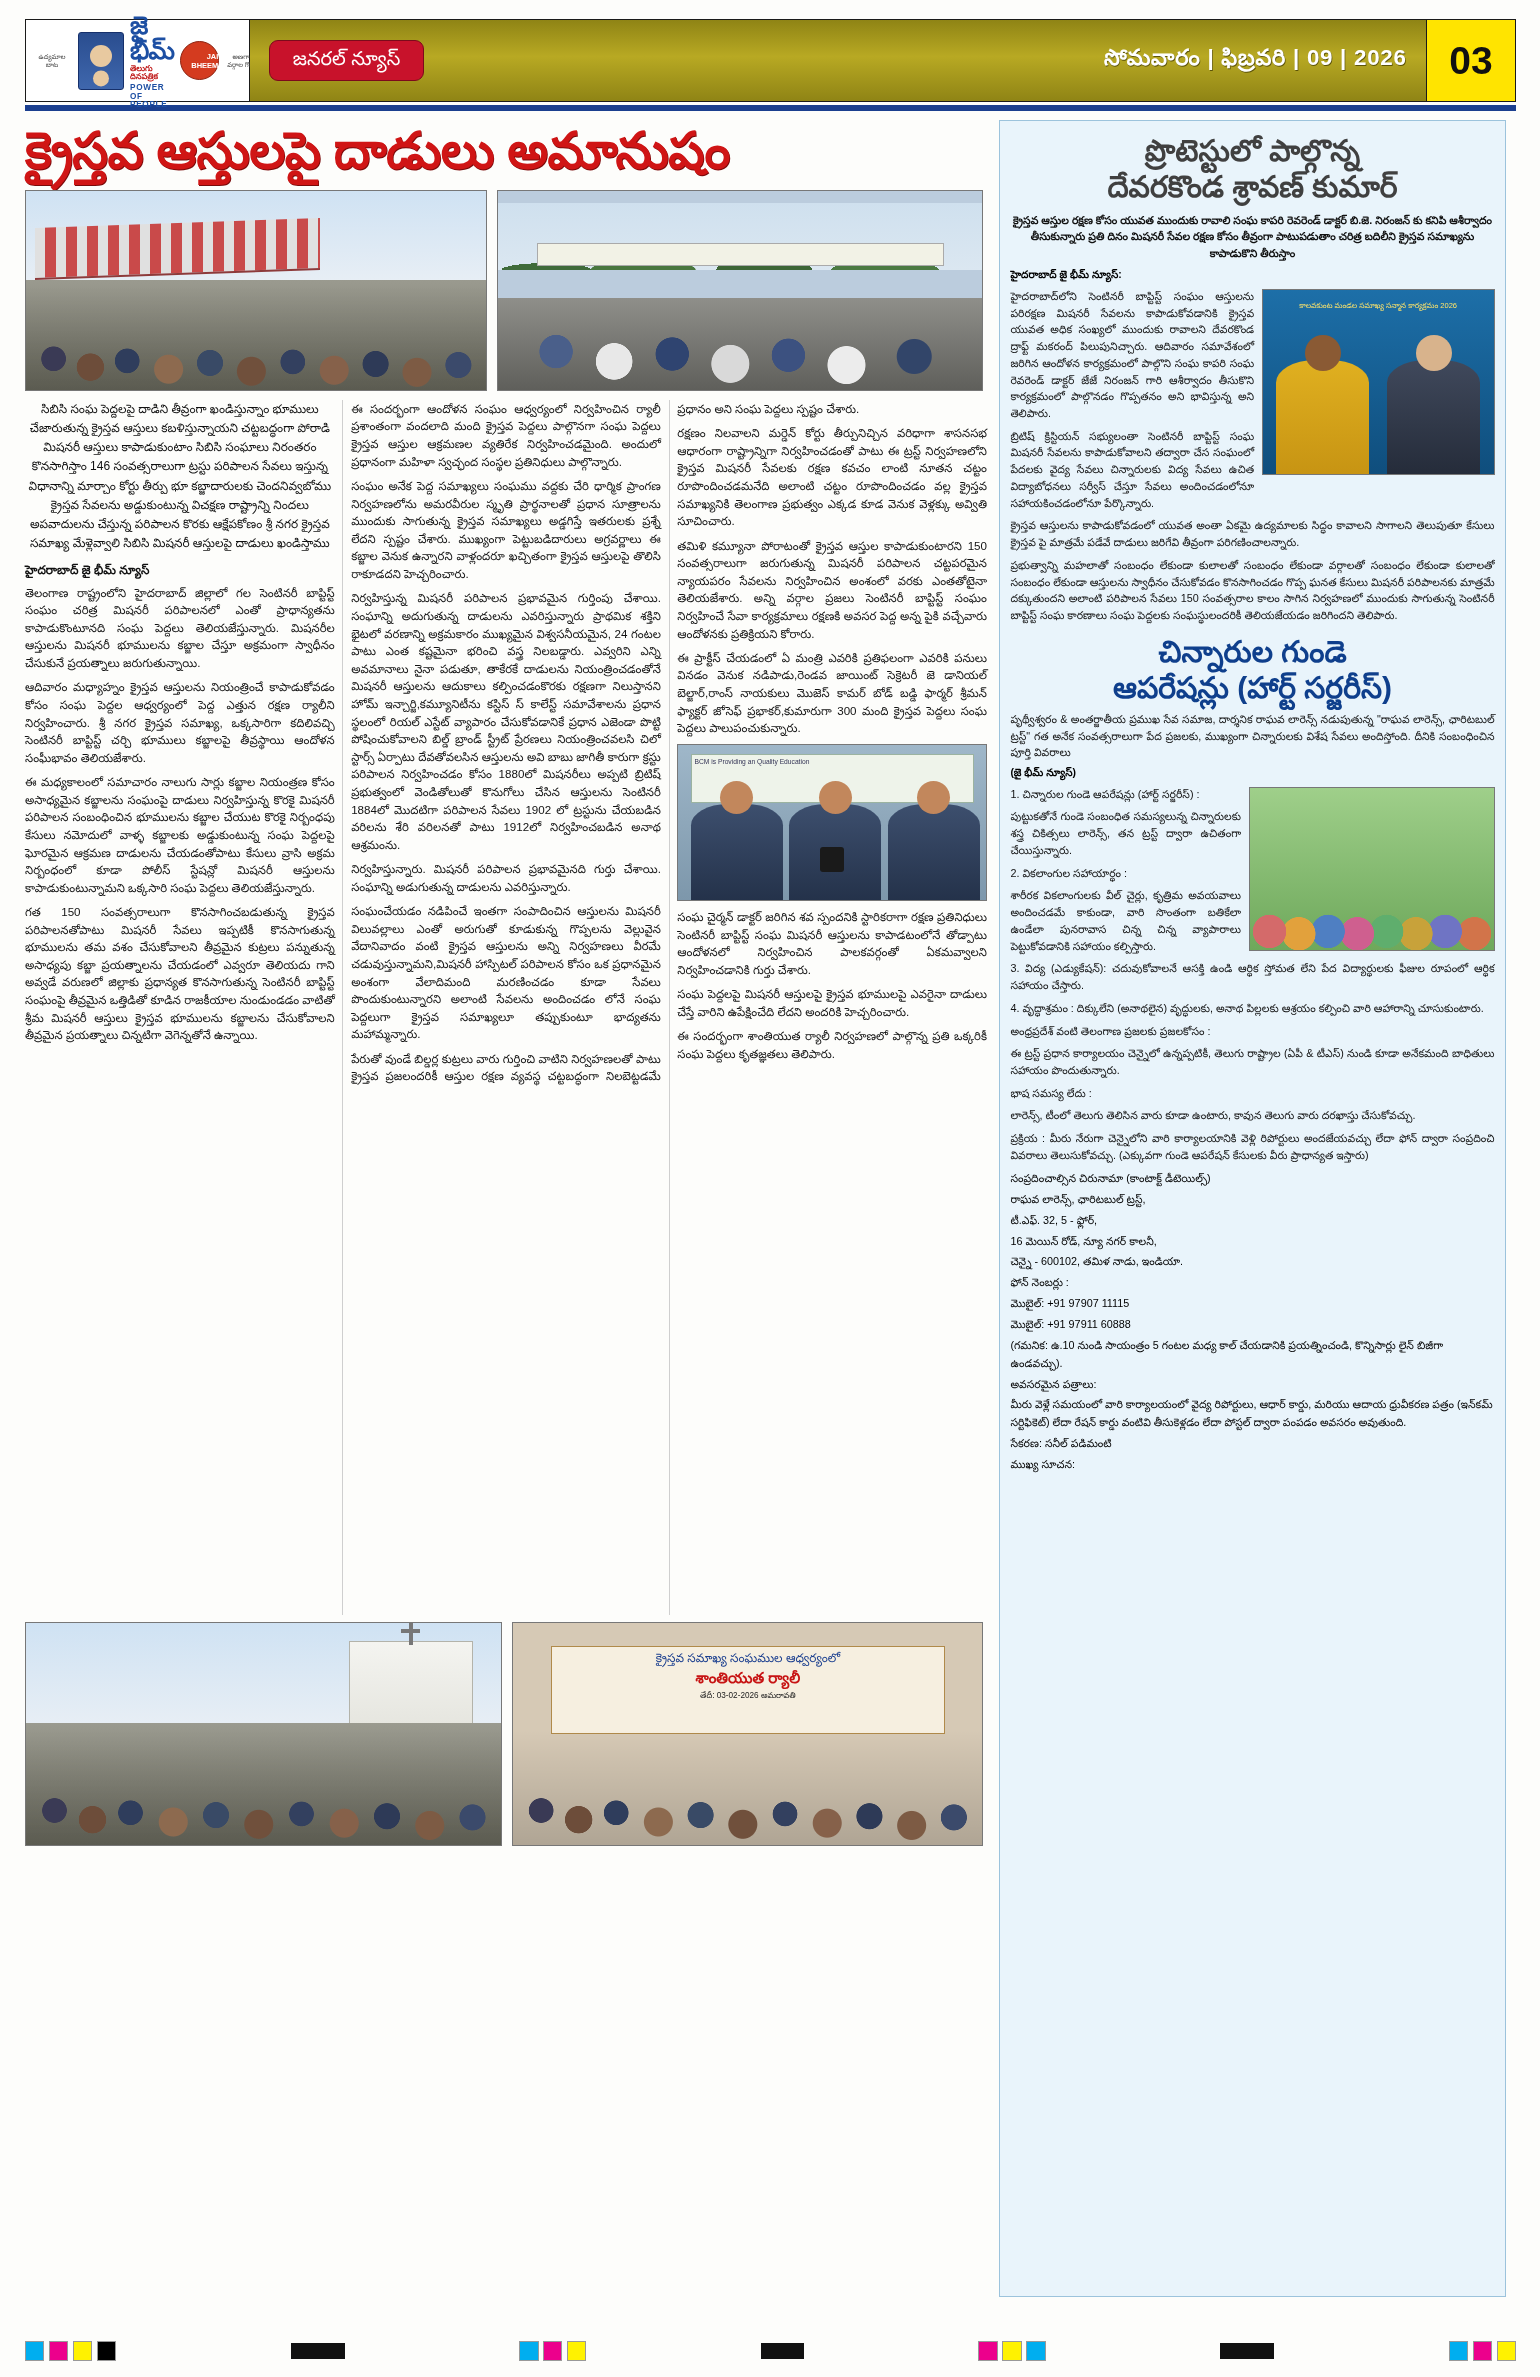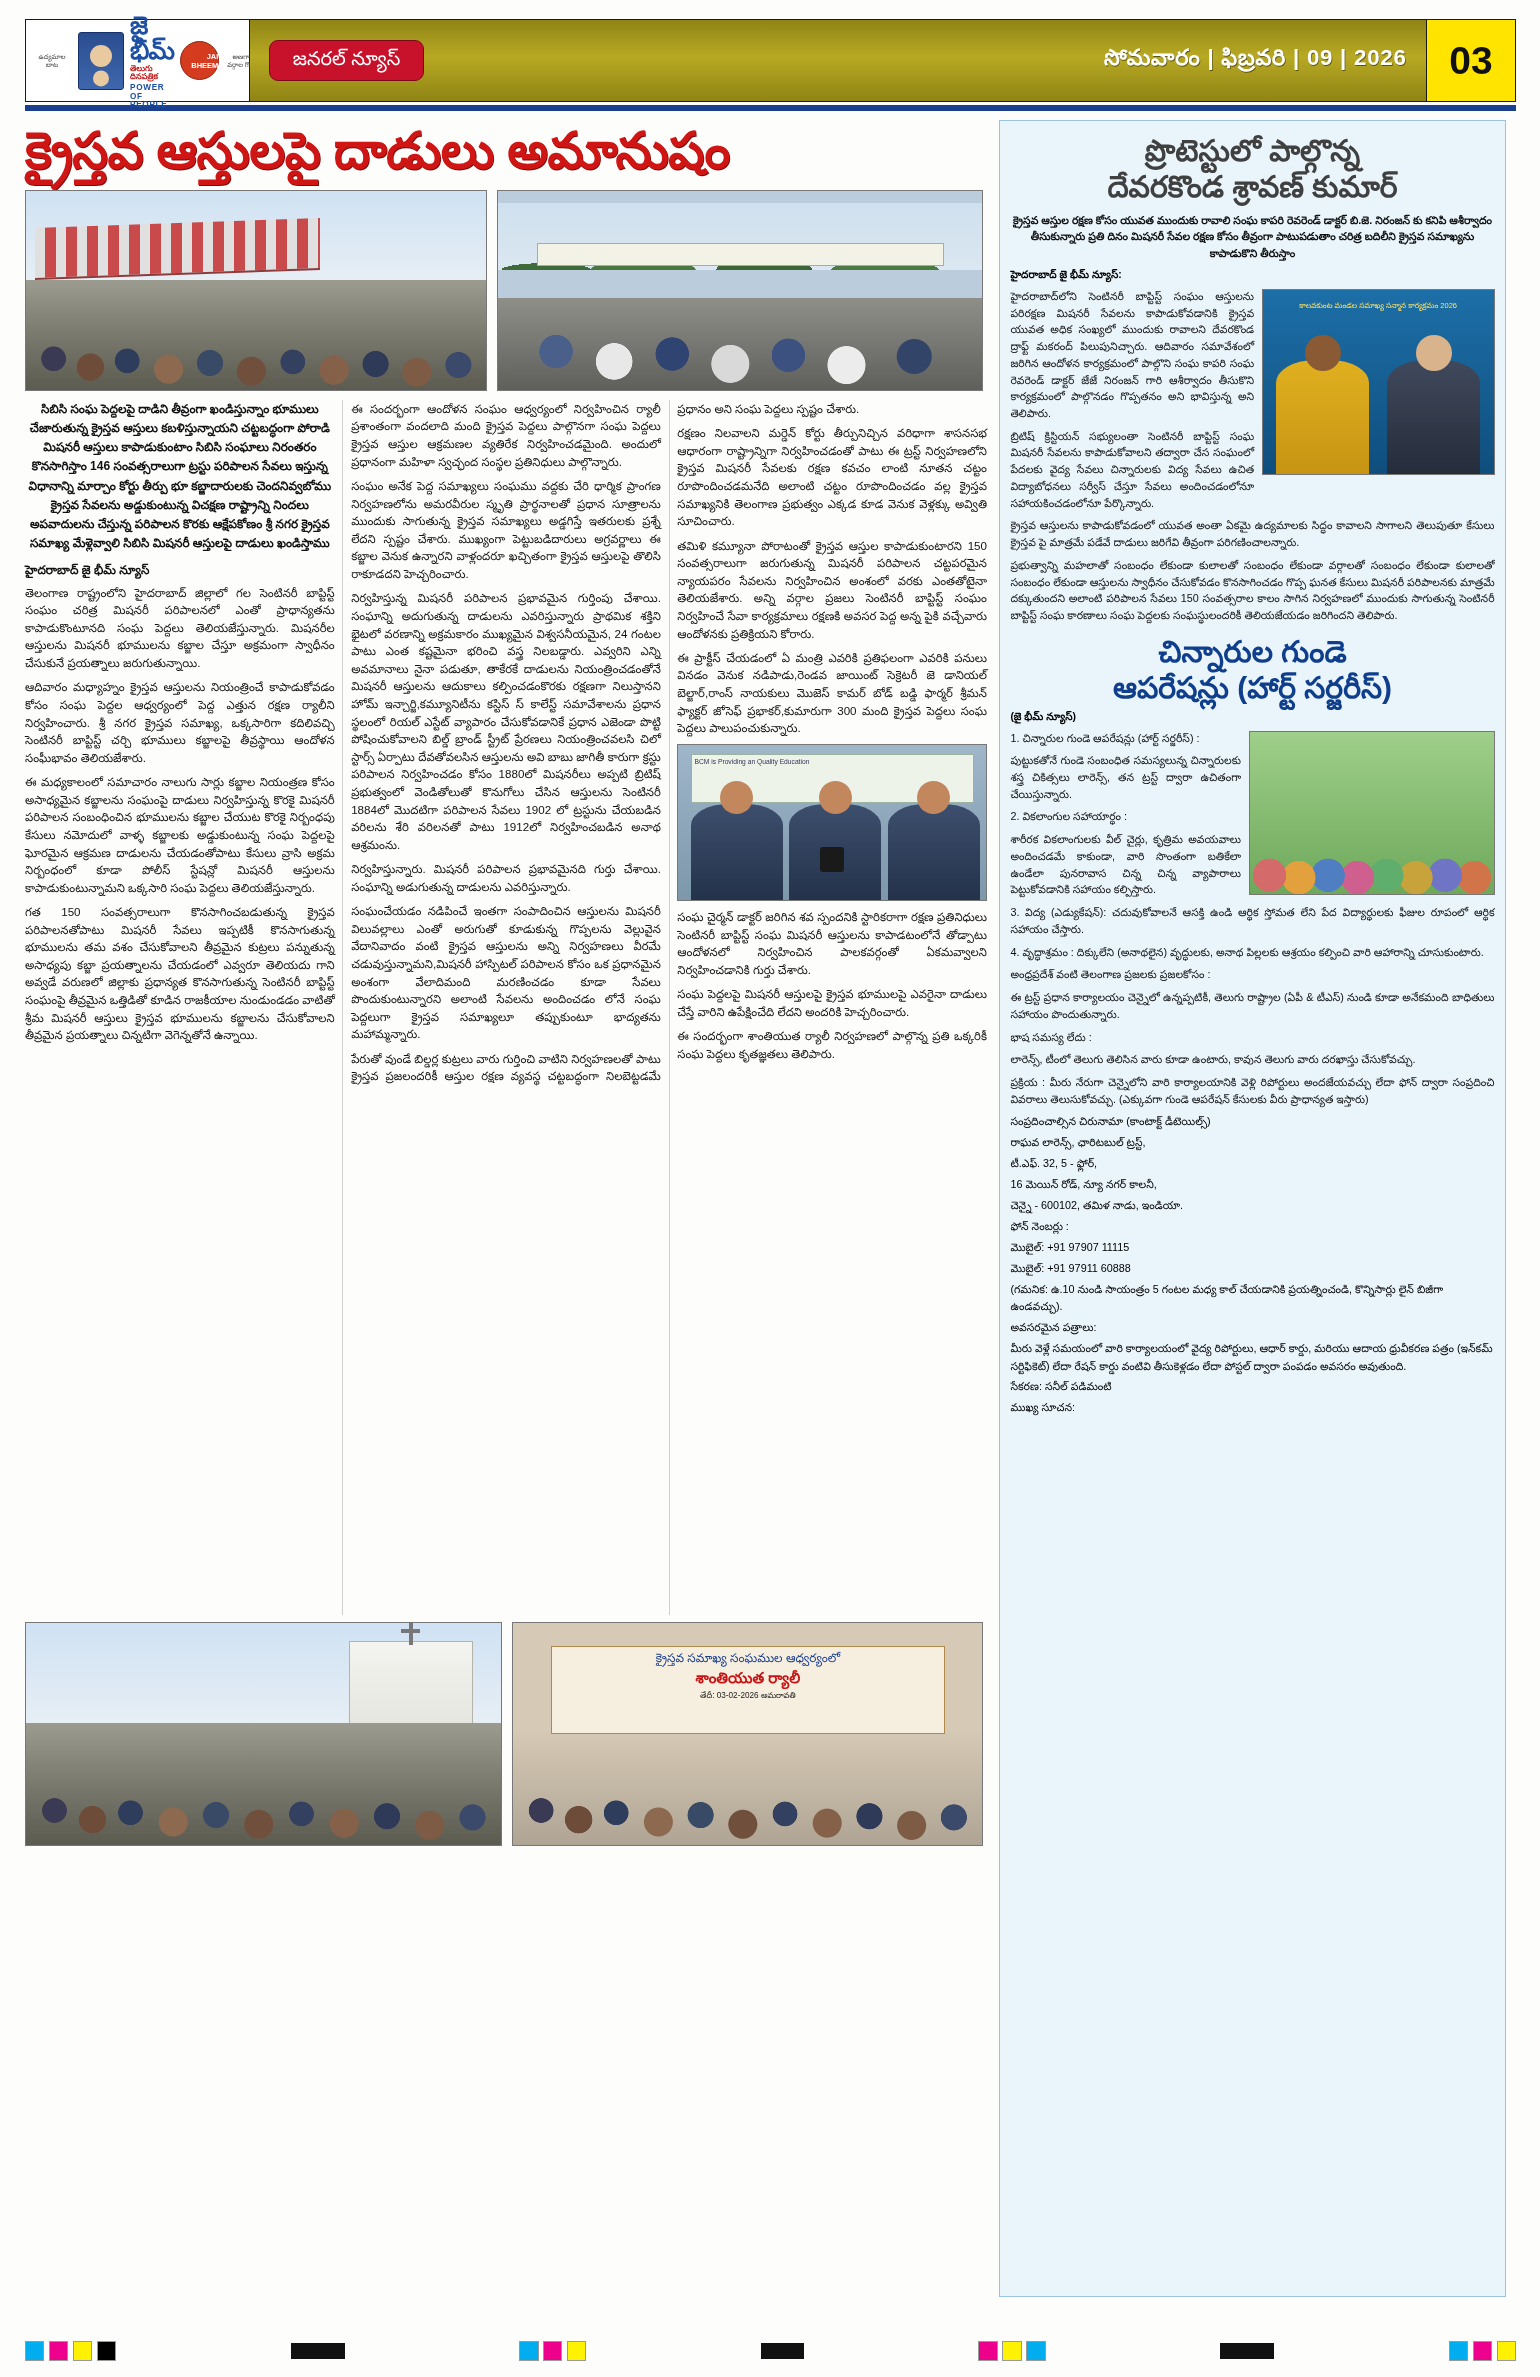--- a/index.html
+++ b/index.html
@@ -247,21 +247,21 @@
     column-gap: 16.4px;
     column-rule: 0.7px solid #cfcfcf;
     font-size: 11.6px;
     line-height: 1.52;
     color: #111;
     text-align: justify;
     height: 1215px;
   }
   .intro-block {
     text-align: center;
-    font-weight: bold;
+    font-weight: normal;
     font-size: 12px;
     line-height: 1.6;
     color: #111;
     margin-bottom: 7.5px;
   }
   .byline {
     font-weight: bold;
     font-size: 12px;
     margin: 6px 0 4.5px 0;
   }
@@ -551,20 +551,21 @@
         <p>బ్రిటిష్ క్రిస్టియన్ సభ్యులంతా సెంటినరీ బాప్టిస్ట్ సంఘ మిషనరీ సేవలను కాపాడుకోవాలని తద్వారా చేస సంఘంలో పేదలకు వైద్య సేవలు చిన్నారులకు విద్య సేవలు ఉచిత విద్యాబోధనలు సర్వీస్ చేస్తూ సేవలు అందించడంలోనూ సహాయకించడంలోనూ పేర్కొన్నారు.</p>
         <p>క్రైస్తవ ఆస్తులను కాపాడుకోవడంలో యువత అంతా ఏకమై ఉద్యమాలకు సిద్ధం కావాలని సాగాలని తెలుపుతూ కేసులు క్రైస్తవ పై మాత్రమే పడేవే దాడులు జరిగేవి తీవ్రంగా పరిగణించాలన్నారు.</p>
         <p>ప్రభుత్వాన్ని మహలాతో సంబంధం లేకుండా కులాలతో సంబంధం లేకుండా వర్గాలతో సంబంధం లేకుండా కులాలతో సంబంధం లేకుండా ఆస్తులను స్వాధీనం చేసుకోవడం కొనసాగించడం గొప్ప ఘనత కేసులు మిషనరీ పరిపాలనకు మాత్రమే దక్కుతుందని అలాంటి పరిపాలన సేవలు 150 సంవత్సరాల కాలం సాగిన నిర్వహణలో ముందుకు సాగుతున్న సెంటినరీ బాప్టిస్ట్ సంఘ కారణాలు సంఘ పెద్దలకు సంఘస్థులందరికీ తెలియజేయడం జరిగిందని తెలిపారు.</p>
       </div>
 
       <div class="side-head2">
         <div>చిన్నారుల గుండె</div>
         <div>ఆపరేషన్లు (హార్ట్ సర్జరీస్)</div>
       </div>
 
+      <div class="side-lead2">పృథ్వీశ్వరం &amp; అంతర్జాతీయ ప్రముఖ సేవ సమాజ, దార్శనిక రాఘవ లారెన్స్ నడుపుతున్న "రాఘవ లారెన్స్, ఛారిటబుల్ ట్రస్ట్" గత అనేక సంవత్సరాలుగా పేద ప్రజలకు, ముఖ్యంగా చిన్నారులకు విశేష సేవలు అందిస్తోంది. దీనికి సంబంధించిన పూర్తి వివరాలు</div>
 
       <div class="src-tag">(జై భీమ్ న్యూస్)</div>
 
       <div class="kids-photo">
         <div class="kids-row"></div>
       </div>
 
       <div class="side-list">
         <p>1. చిన్నారుల గుండె ఆపరేషన్లు (హార్ట్ సర్జరీస్) :</p>
         <p>పుట్టుకతోనే గుండె సంబంధిత సమస్యలున్న చిన్నారులకు శస్త్ర చికిత్సలు లారెన్స్, తన ట్రస్ట్ ద్వారా ఉచితంగా చేయిస్తున్నారు.</p>

